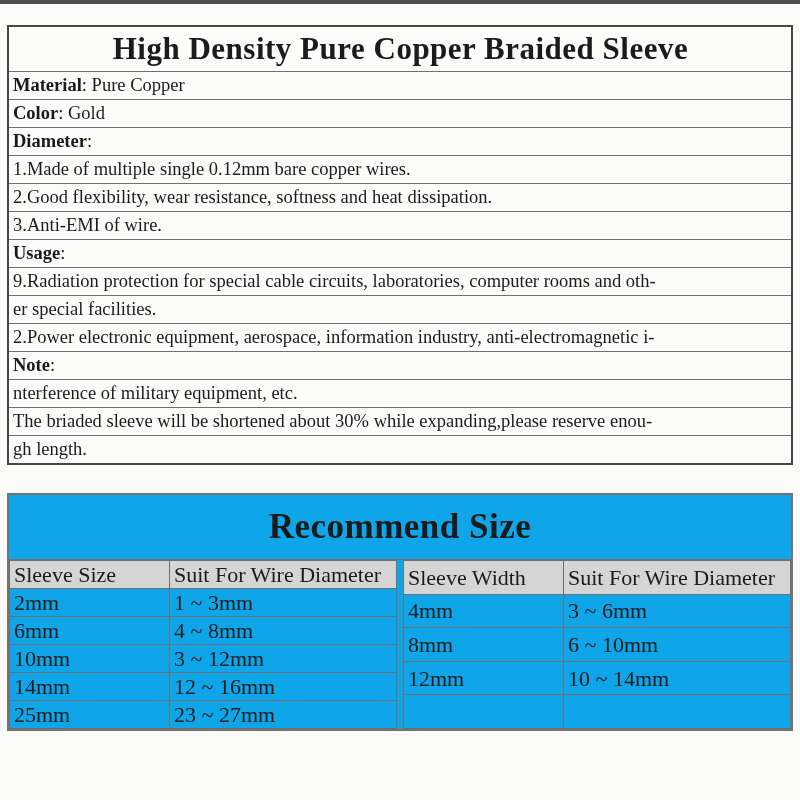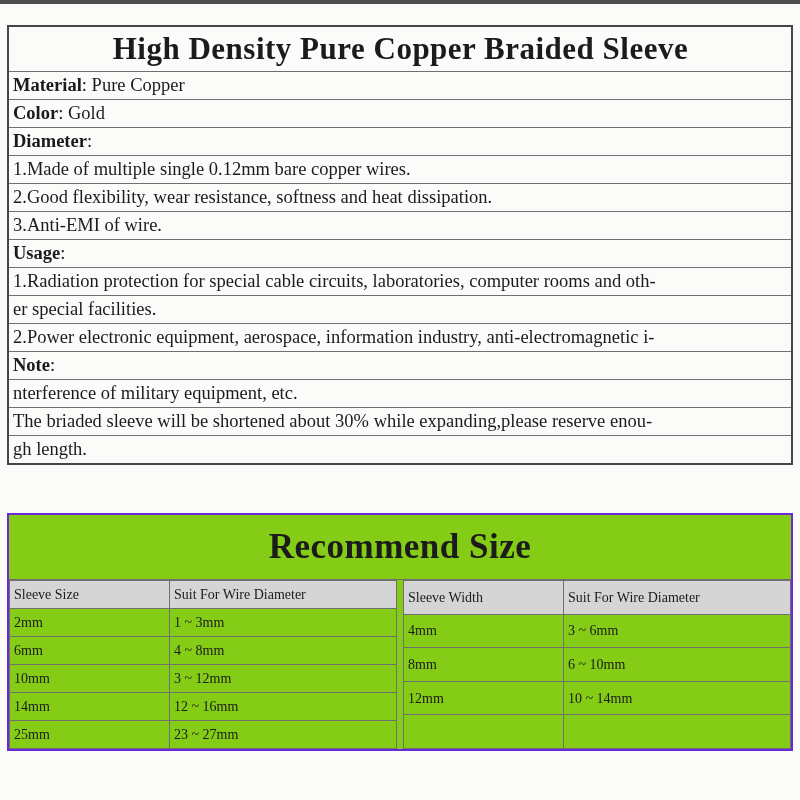--- a/index.html
+++ b/index.html
@@ -45,24 +45,24 @@
     height: 44px;
     text-align: center;
     font-weight: bold;
     font-size: 31px;
     line-height: 44px;
     letter-spacing: 0.5px;
   }
   table.spec b { font-weight: bold; margin-top: 38px; }
   
   .size-box {
-    margin-top: 48px;
+    margin-top: 28px;
     width: 782px;
-    border: 2px solid #6d28d9;
-    background: #84cc16;
+    border: 2px solid #737373;
+    background: #0ea5e9;
   }
   .size-title {
     height: 64px;
     line-height: 64px;
     text-align: center;
     font-weight: bold;
     font-size: 35px;
     border-bottom: 1px solid #6f6f6f;
     letter-spacing: 0.5px;
   }
@@ -72,21 +72,21 @@
   }
   table.sz {
     border-collapse: collapse;
     width: 387px;
     table-layout: fixed;
   }
   table.sz th, table.sz td {
     border: 1px solid #6f6f6f;
     height: 27px;
     line-height: 27px;
-    font-size: 14px;
+    font-size: 22px;
     font-weight: normal;
     text-align: left;
     padding: 0 3px 0 4px;
     white-space: nowrap;
     overflow: hidden;
     vertical-align: middle;
   }
   table.sz th { background: #d5d5d5; }
   table.sz col.c1 { width: 160px; }
   table.sz col.c2 { width: 227px; }
@@ -118,21 +118,21 @@
     <tr>
           <td><b></b><span>2.Good flexibility, wear resistance, softness and heat dissipation.</span></td>
         </tr>
     <tr>
           <td><b></b><span>3.Anti-EMI of wire.</span></td>
         </tr>
     <tr>
           <td><b>Usage</b><span>:</span></td>
         </tr>
     <tr>
-          <td><b></b><span>1.Radiation protection for special cable circuits, laboratories, computer rooms and oth-</span></td>
+          <td><b></b><span>9.Radiation protection for special cable circuits, laboratories, computer rooms and oth-</span></td>
         </tr>
     <tr>
           <td><b></b><span>er special facilities.</span></td>
         </tr>
     <tr>
           <td><b></b><span>2.Power electronic equipment, aerospace, information industry, anti-electromagnetic i-</span></td>
         </tr>
     <tr>
           <td><b>Note</b><span>:</span></td>
         </tr>

